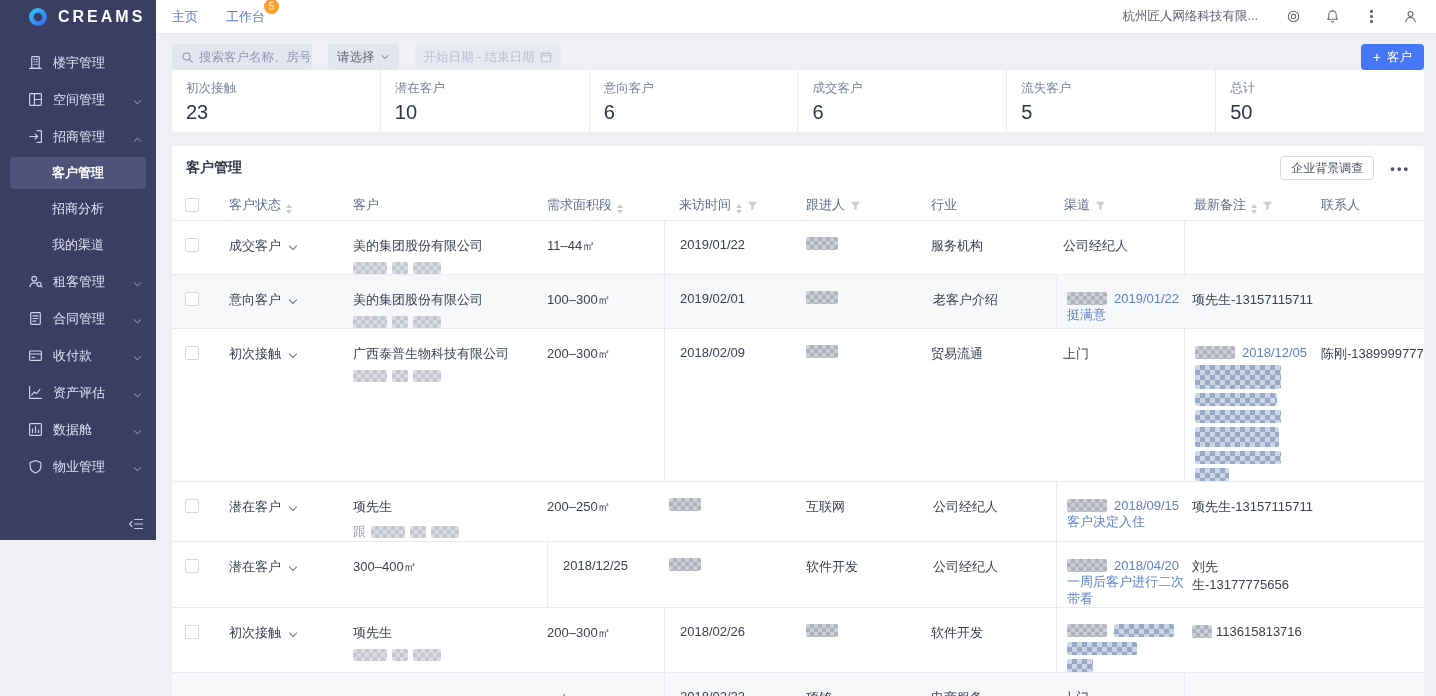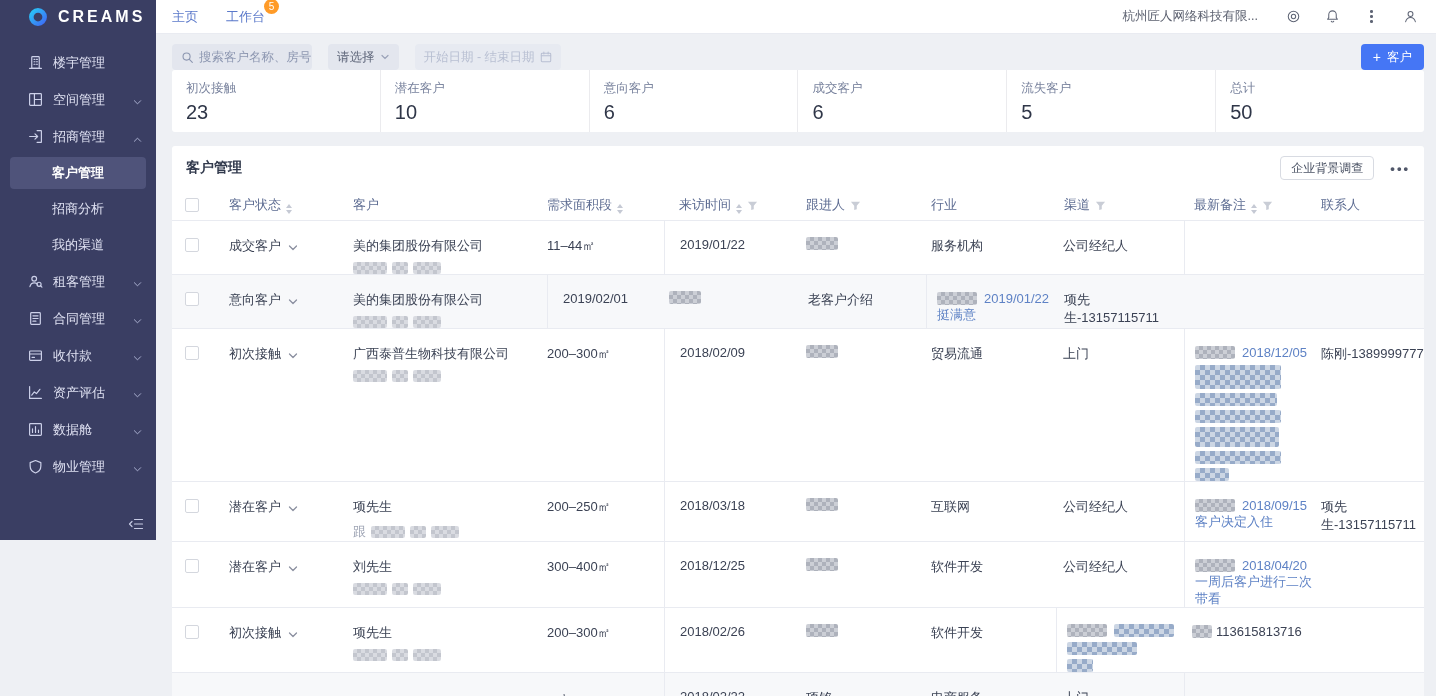--- a/index.html
+++ b/index.html
@@ -435,20 +435,21 @@
                   <span>意向客户</span>
                   <span class="status-chev"><svg viewBox="0 0 10 10">
                       <path d="M1.5 3l3.5 3.5L8.5 3"></path>
                     </svg></span>
                 </span></span>
               <span class="cell"><span>美的集团股份有限公司</span><span class="cust-sub">
                   <span class="rblock " style="width:34px"></span>
                   <span class="rblock " style="width:16px"></span>
                   <span class="rblock " style="width:28px"></span>
                 </span></span>
+              <span class="cell">100–300㎡</span>
               <span class="cell cell-visit v-border">2019/02/01</span>
               <span class="cell cell-follow"><span class="rblock dark" style="width:32px;height:13px"></span></span>
               <span class="cell cell-chan">老客户介绍</span>
               <span class="cell cell-remark v-border"><span class="remark-line1">
                   <span class="rblock dark" style="width:40px;height:13px"></span>
                   <span class="remark-date">2019/01/22</span>
                 </span><span class="remark-text">挺满意</span></span>
               <span class="cell cell-contact"><span>项先生-13157115711</span></span>
             </div>
             <div class="tgrid row">
@@ -493,52 +494,47 @@
                       <path d="M1.5 3l3.5 3.5L8.5 3"></path>
                     </svg></span>
                 </span></span>
               <span class="cell"><span>项先生</span><span class="cust-sub">
                   <span style="color:#9ea4b4">跟</span>
                   <span class="rblock " style="width:34px"></span>
                   <span class="rblock " style="width:16px"></span>
                   <span class="rblock " style="width:28px"></span>
                 </span></span>
               <span class="cell">200–250㎡</span>
-              <span class="cell cell-visit v-border">2018/03/18</span>
               <span class="cell cell-follow"><span class="rblock dark" style="width:32px;height:13px"></span></span>
               <span class="cell cell-ind">互联网</span>
               <span class="cell cell-chan">公司经纪人</span>
               <span class="cell cell-remark v-border"><span class="remark-line1">
                   <span class="rblock dark" style="width:40px;height:13px"></span>
                   <span class="remark-date">2018/09/15</span>
                 </span><span class="remark-text">客户决定入住</span></span>
               <span class="cell cell-contact"><span>项先生-13157115711</span></span>
             </div>
             <div class="tgrid row">
               <span class="cell cell-check"><span class="checkbox"></span></span>
               <span class="cell"><span class="status-wrap">
                   <span>潜在客户</span>
                   <span class="status-chev"><svg viewBox="0 0 10 10">
                       <path d="M1.5 3l3.5 3.5L8.5 3"></path>
                     </svg></span>
-                </span></span>
-              <span class="cell"><span>刘先生</span><span class="cust-sub">
-                  <span class="rblock " style="width:34px"></span>
-                  <span class="rblock " style="width:16px"></span>
-                  <span class="rblock " style="width:28px"></span>
                 </span></span>
               <span class="cell">300–400㎡</span>
               <span class="cell cell-visit v-border">2018/12/25</span>
               <span class="cell cell-follow"><span class="rblock dark" style="width:32px;height:13px"></span></span>
               <span class="cell cell-ind">软件开发</span>
               <span class="cell cell-chan">公司经纪人</span>
               <span class="cell cell-remark v-border"><span class="remark-line1">
                   <span class="rblock dark" style="width:40px;height:13px"></span>
                   <span class="remark-date">2018/04/20</span>
                 </span><span class="remark-text">一周后客户进行二次带看</span></span>
+              <span class="cell cell-contact"><span>刘先生-13177775656</span></span>
             </div>
             <div class="tgrid row">
               <span class="cell cell-check"><span class="checkbox"></span></span>
               <span class="cell"><span class="status-wrap">
                   <span>初次接触</span>
                   <span class="status-chev"><svg viewBox="0 0 10 10">
                       <path d="M1.5 3l3.5 3.5L8.5 3"></path>
                     </svg></span>
                 </span></span>
               <span class="cell"><span>项先生</span><span class="cust-sub">

